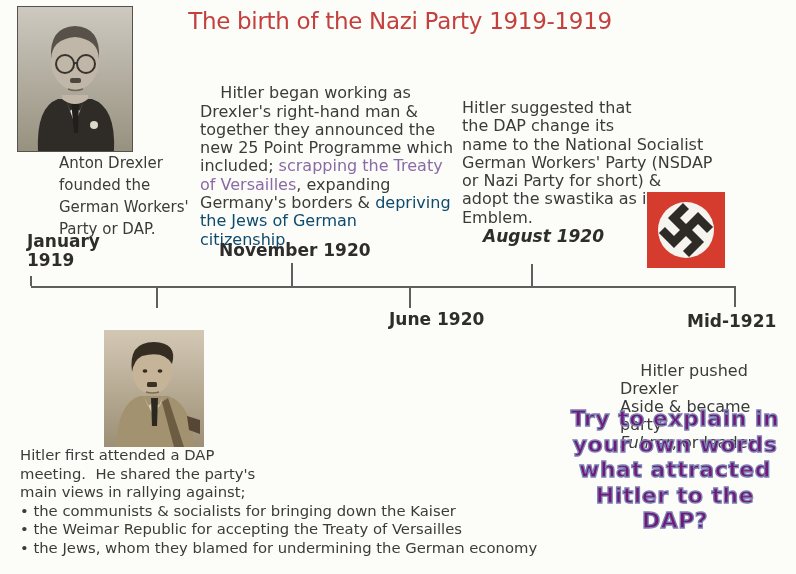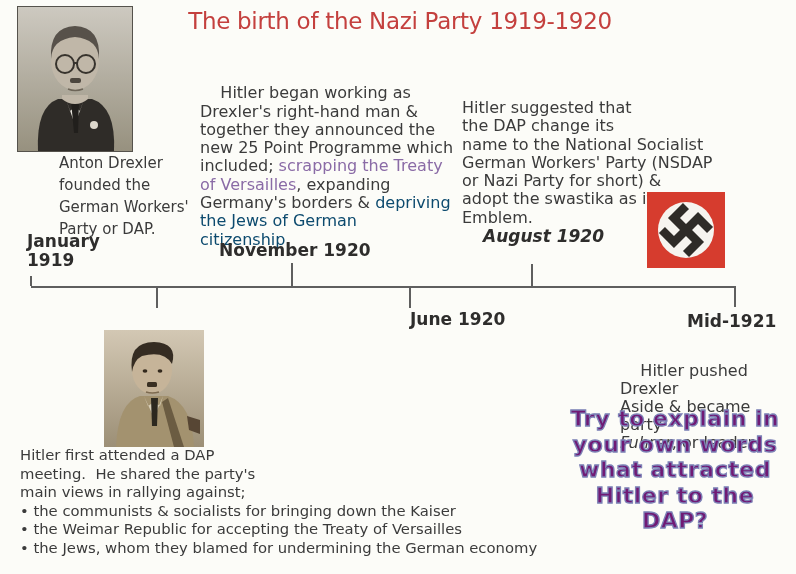--- a/index.html
+++ b/index.html
@@ -26,21 +26,21 @@
     font-size:22px;line-height:25.5px;text-align:center;
     color:#701a75;-webkit-text-stroke:1.3px #7d82b6;
     text-shadow:0 0 1px #9aa0c8;font-weight:bold;letter-spacing:0.5px;
   }
 </style>
 </head>
 <body>
 
 <div class="page">
 
-  <div class="abs title" style="left:150px;top:8px;width:500px;">The birth of the Nazi Party 1919-1920</div>
+  <div class="abs title" style="left:150px;top:8px;width:500px;">The birth of the Nazi Party 1919-1919</div>
 
   <div class="abs photo-frame" style="left:17px;top:6px;width:116px;height:146px;">
     <svg width="114" height="144" viewBox="0 0 114 144">
       <defs>
         <linearGradient id="dbg" x1="0" y1="0" x2="0" y2="1">
           <stop offset="0" stop-color="#cdc9c0"></stop>
             <stop offset="1" stop-color="#97917f"></stop>
         </linearGradient>
       </defs>
       <rect x="0" y="0" width="114" height="144" fill="url(#dbg)"></rect>
@@ -125,21 +125,21 @@
       <path d="M83 86 L96 90 L96 104 L85 100 Z" fill="#574634"></path>
       <ellipse cx="48" cy="40" rx="20" ry="24" fill="#c6b499"></ellipse>
       <path d="M28 42 Q24 12 50 12 Q74 13 68 34 Q60 20 38 26 Q30 30 28 42 Z" fill="#352c22"></path>
       <ellipse cx="41" cy="41" rx="2.4" ry="1.8" fill="#33291d"></ellipse>
       <ellipse cx="56" cy="41" rx="2.4" ry="1.8" fill="#33291d"></ellipse>
       <rect x="43" y="52" width="10" height="5" rx="1.5" fill="#3a3023"></rect>
       <path d="M42 62 Q48 64 55 62" fill="none" stroke="#7c6a50" stroke-width="1.5"></path>
     </svg>
   </div>
 
-  <div class="abs date-label" style="left:410px;top:310px;">June 1920</div>
+  <div class="abs date-label" style="left:389px;top:310px;">June 1920</div>
 
   <div class="abs date-label" style="left:687px;top:312px;">Mid-1921</div>
   <div class="abs body-text pre" style="left:20px;top:446px;font-size:14.8px;line-height:18.6px;">Hitler first attended a DAP
 meeting.  He shared the party's
 main views in rallying against;
 • the communists &amp; socialists for bringing down the Kaiser
 • the Weimar Republic for accepting the Treaty of Versailles
 • the Jews, whom they blamed for undermining the German economy</div>
 
   <div class="abs body-text pre" style="left:620px;top:344px;line-height:18px;">

